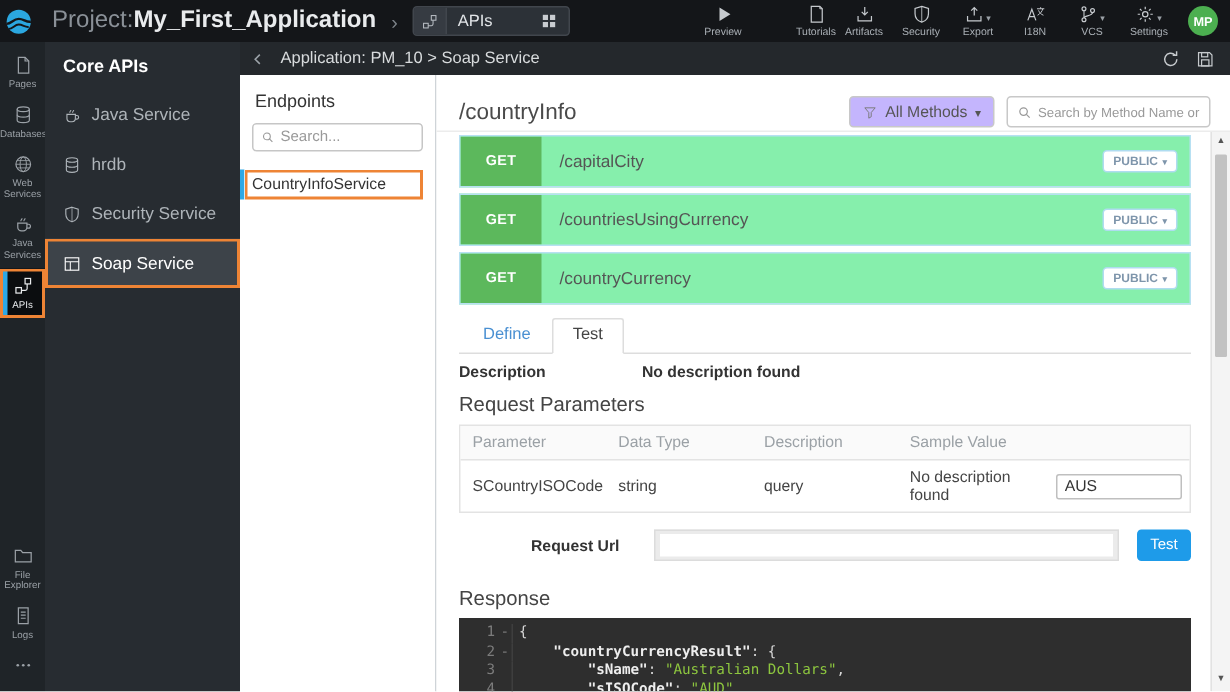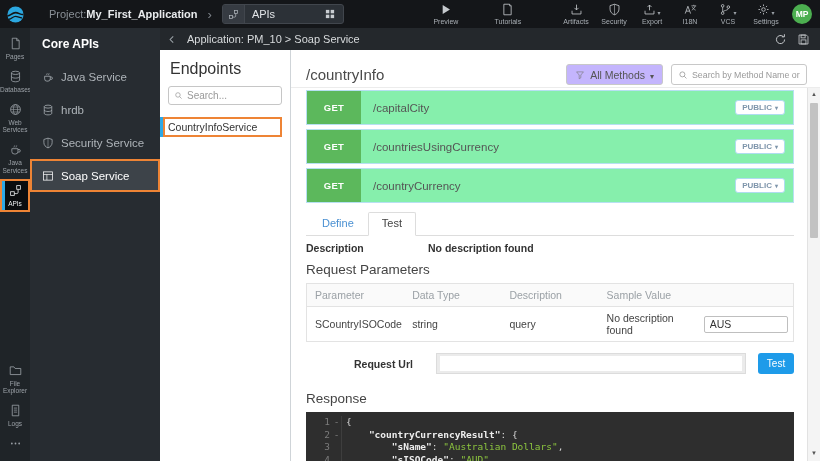--- a/index.html
+++ b/index.html
@@ -8,21 +8,21 @@
   .app { width: 820px; height: 461px; display: flex; flex-direction: column; overflow: hidden; }
 
   
   .icon { display: inline-flex; width: 12px; height: 12px; flex-shrink: 0; }
   .icon svg { width: 100%; height: 100%; }
 
   
   .topbar { height: 28px; background: #141619; display: flex; align-items: center; color: #C9CDD1; flex-shrink: 0; }
   .logo-box { width: 30px; display: flex; justify-content: center; cursor: pointer; }
   .logo-icon { width: 19px; height: 19px; }
-  .project { margin-left: 19px; font-size: 11px; white-space: nowrap; }
+  .project { margin-left: 9px; font-size: 16px; white-space: nowrap; }
   .proj-label { color: #8A9097; }
   .proj-name { color: #E9EBED; font-weight: bold; }
   .crumb-chev { margin: 0 10px; color: #7C8288; font-size: 13px; }
   .crumb-chev::after { content: "›"; }
   .selector { width: 122px; height: 20px; background: #2C3137; border: 1px solid #41464D; border-radius: 3px; display: flex; align-items: center; overflow: hidden; cursor: pointer; }
   .sel-iconbox { width: 22px; height: 100%; background: #363B42; border-right: 1px solid #41464D; display: flex; align-items: center; justify-content: center; color: #B9BEC4; }
   .sel-iconbox .icon { width: 11px; height: 11px; }
   .sel-label { flex: 1; padding-left: 7px; font-size: 11px; color: #E2E5E8; }
   .sel-grid { width: 12px; height: 12px; margin-right: 7px; color: #C9CDD1; }
   .tb-group { display: flex; align-items: center; }
@@ -59,21 +59,21 @@
   .right-col { flex: 1; display: flex; flex-direction: column; min-width: 0; }
   .subheader { height: 22px; background: #24282C; display: flex; align-items: center; color: #D8DBDD; font-size: 11px; flex-shrink: 0; }
   .collapse-btn { width: 11px; height: 11px; color: #9CA3A9; margin: 0 10px 0 6px; cursor: pointer; }
   .sub-actions { margin-left: auto; display: flex; gap: 10px; margin-right: 10px; color: #C6CACD; }
   .sub-actions .icon { width: 13px; height: 13px; cursor: pointer; }
 
   .content-row { flex: 1; display: flex; min-height: 0; }
 
   
   .endpoints { width: 131px; border-right: 1px solid #CFD4D8; background: #fff; padding: 8px; flex-shrink: 0; }
-  .ep-title { font-size: 16px; color: #333; margin: 2px 0 8px; padding-left: 2px; }
+  .ep-title { font-size: 12px; color: #333; margin: 2px 0 8px; padding-left: 2px; }
   .ep-search { height: 19px; border: 1px solid #C6C6C6; border-radius: 3px; display: flex; align-items: center; padding: 0 5px; gap: 4px; background: #fff; color: #999; }
   .ep-search .icon { width: 9px; height: 9px; }
   .ep-search input { border: none; outline: none; width: 100%; font-size: 10px; color: #333; }
   .ep-search input::placeholder { color: #999; }
   .ep-list { margin: 12px -8px 0 -8px; }
   .ep-row { display: flex; align-items: stretch; height: 20px; cursor: pointer; }
   .ep-accent { width: 3px; background: transparent; }
   .ep-row.active .ep-accent { background: #2EA8E5; }
   .ep-box { flex: 1; margin-right: 8px; display: flex; align-items: center; padding-left: 5px; font-size: 10.5px; color: #333; background: #fff; }
   .ep-row.active .ep-box { box-shadow: inset 0 0 0 2px #EE8435; }

